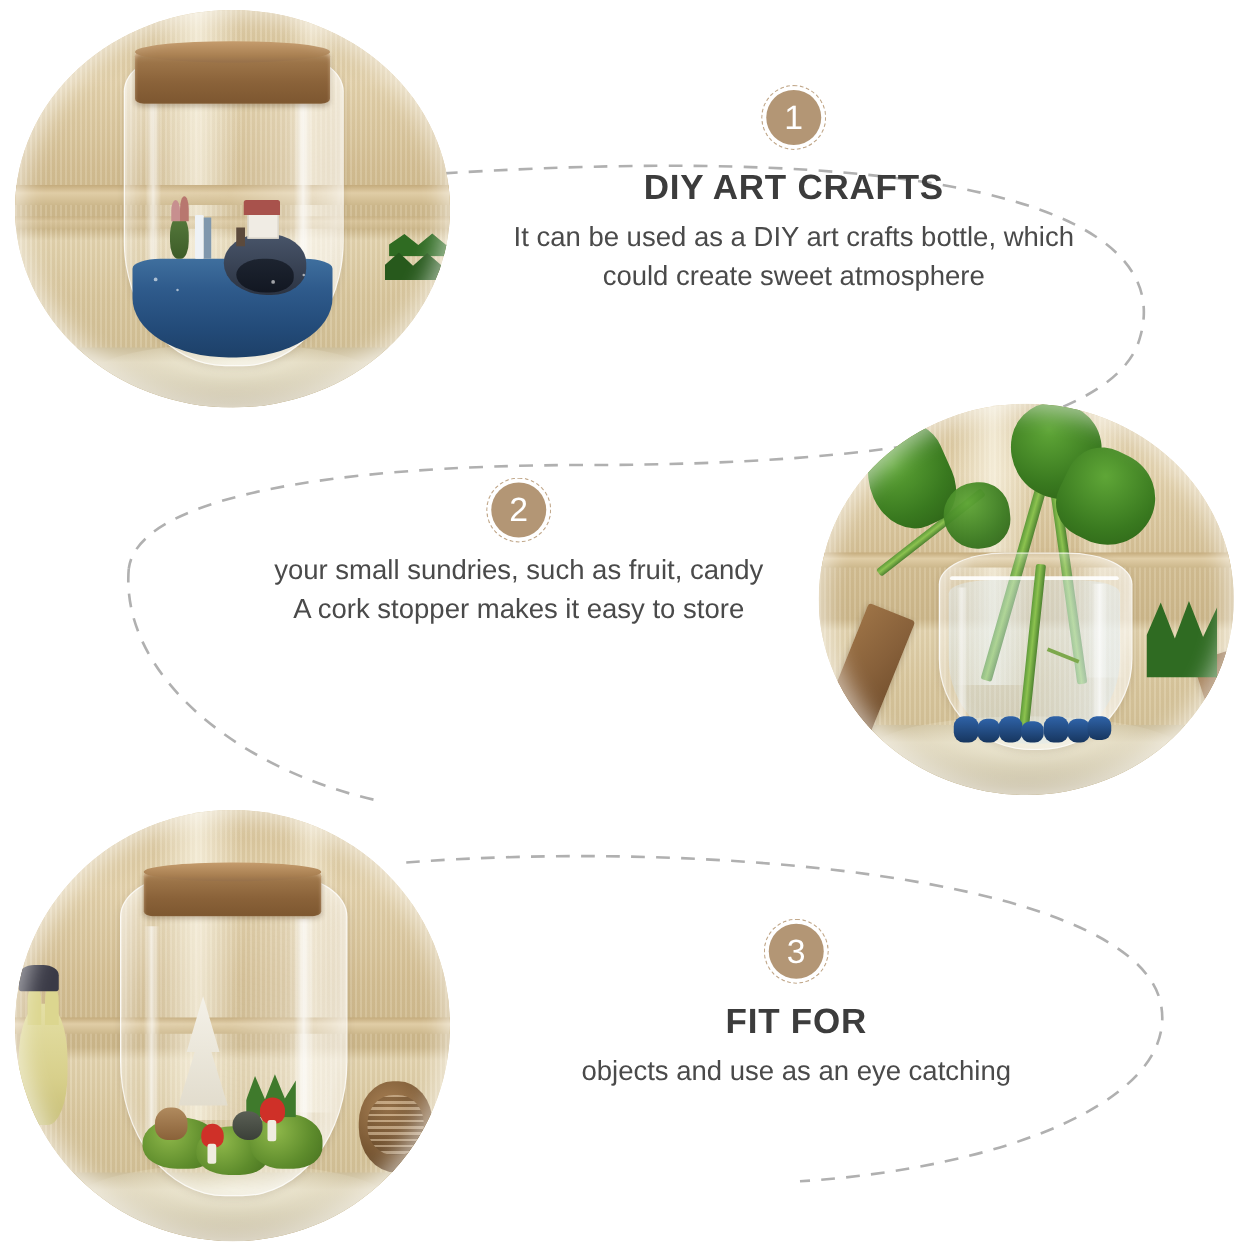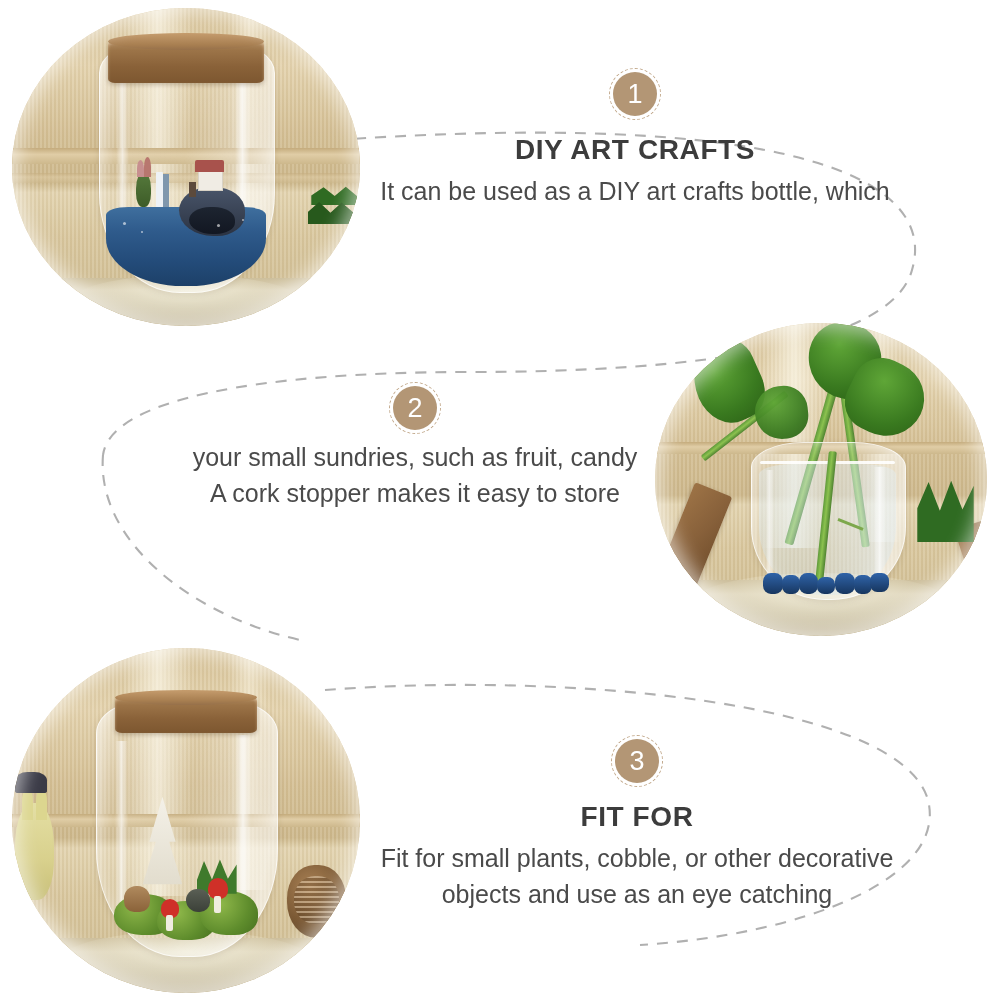--- a/index.html
+++ b/index.html
@@ -70,21 +70,21 @@
   .block{position:absolute;text-align:center;}
   .badge{position:relative;width:52px;height:52px;margin:0 auto 6px;}
   .badge .ring{position:absolute;left:0;top:0;right:0;bottom:0;border-radius:50%;
         border:1.6px dashed #c2a98c;}
   .badge .disc{position:absolute;left:4px;top:4px;right:4px;bottom:4px;border-radius:50%;
         background:#b39675;}
   .badge .num{position:absolute;left:0;top:0;right:0;bottom:0;
         display:flex;align-items:center;justify-content:center;
         color:#fff;font-size:27px;font-weight:400;letter-spacing:0;line-height:1;}
   .title{font-size:28px;font-weight:bold;color:#3c3c3c;letter-spacing:.6px;margin:14px 0 8px;}
-  .desc{font-size:25px;color:#4a4a4a;line-height:1.42;}
+  .desc{font-size:22px;color:#4a4a4a;line-height:1.42;}
 </style>
 </head>
 <body>
 
 <div id="page">
 
   <svg class="arcs" viewBox="0 0 1000 1000">
     <path d="M 335 140 C 780 110 940 175 912 270 C 892 345 700 372 470 372
              C 255 372 110 400 103 455" fill="none" stroke="#b0b0b0" stroke-width="2.1" stroke-dasharray="11 9" stroke-linecap="butt"></path>
     <path d="M 103 455 C 96 540 190 615 300 640" fill="none" stroke="#b0b0b0" stroke-width="2.1" stroke-dasharray="11 9"></path>
@@ -235,36 +235,36 @@
   </div>
 
   <div class="block" style="left:368px;top:68px;width:534px;">
     <div class="badge">
       <div class="ring"></div>
       <div class="disc"></div>
       <div class="num">1</div>
     </div>
     <div class="title">DIY ART CRAFTS</div>
     <div class="desc">It can be used as a DIY art crafts bottle, which</div>
+    <div class="desc">could create sweet atmosphere</div>
   </div>
 
   <div class="block" style="left:148px;top:382px;width:534px;">
     <div class="badge">
       <div class="ring"></div>
       <div class="disc"></div>
       <div class="num">2</div>
     </div>
     <div class="desc">your small sundries, such as fruit, candy</div>
     <div class="desc">A cork stopper makes it easy to store</div>
   </div>
 
   <div class="block" style="left:370px;top:735px;width:534px;">
     <div class="badge">
       <div class="ring"></div>
       <div class="disc"></div>
       <div class="num">3</div>
     </div>
     <div class="title">FIT FOR</div>
-    <div class="desc">Fit for small plants, cobble, or other decorative</div>
     <div class="desc">objects and use as an eye catching</div>
   </div>
 
 </div>
 
 </body></html>

